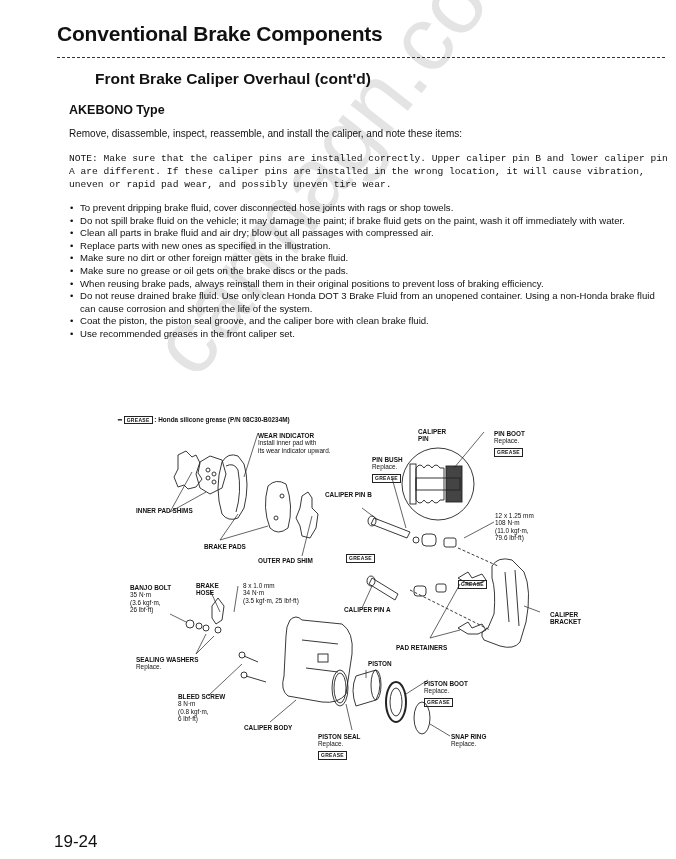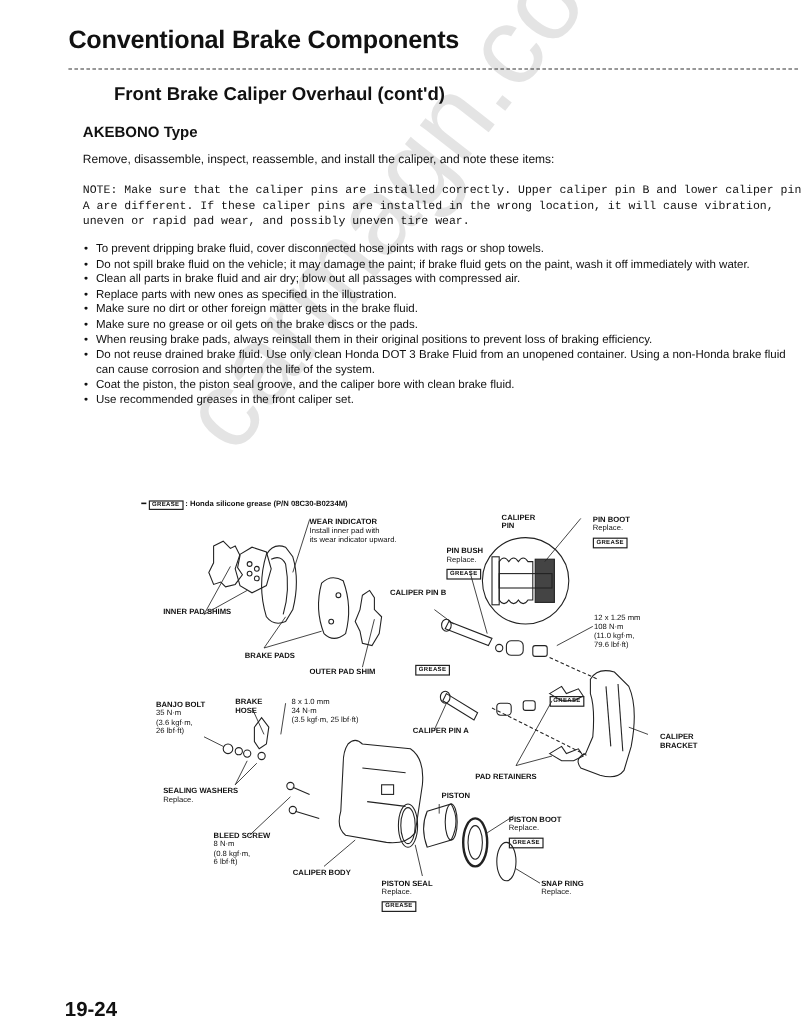--- a/index.html
+++ b/index.html
@@ -13,21 +13,21 @@
   .note { position: absolute; left: 69px; top: 152px; width: 600px; font-size: 9.6px; line-height: 13px; font-family: Liberation Mono, monospace; }
   .bullets { position: absolute; left: 69px; top: 202px; width: 600px; margin: 0; padding: 0; list-style: none; font-size: 9.6px; line-height: 12.6px; }
   .bullets li { position: relative; padding-left: 11px; }
   .bullets li::before { content: "\2022"; position: absolute; left: 1px; top: 0; }
   .watermark { position: absolute; left: 130px; top: 330px; font-size: 92px; color: #e4e4e4; transform: rotate(-52deg); transform-origin: left top; white-space: nowrap; pointer-events: none; font-family: "Liberation Sans", sans-serif; }
   .diagram { position: absolute; left: 0; top: 400px; width: 676px; height: 380px; }
   .lbl { position: absolute; font-size: 6.4px; font-weight: bold; line-height: 7.4px; white-space: nowrap; }
   .lbl .sub { font-weight: normal; display: block; }
   .grease-legend { position: absolute; left: 118px; top: 416px; font-size: 6.4px; font-weight: bold; }
   .grease-tag { display: inline-block; border: 1px solid #222; font-size: 5px; padding: 0 2px; font-weight: bold; letter-spacing: 0.3px; }
-  .page-num { position: absolute; left: 54px; top: 832px; font-size: 17px; font-weight: bold; }
+  .page-num { position: absolute; left: 54px; top: 832px; font-size: 17px; font-weight: normal; }
 </style>
 </head>
 <body>
 
 <div class="watermark">carmagn.com</div>
 
 <div class="page-title">Conventional Brake Components</div>
 <div class="title-rule"></div>
 <div class="section-title">Front Brake Caliper Overhaul (cont'd)</div>
 <div class="sub-title">AKEBONO Type</div>

